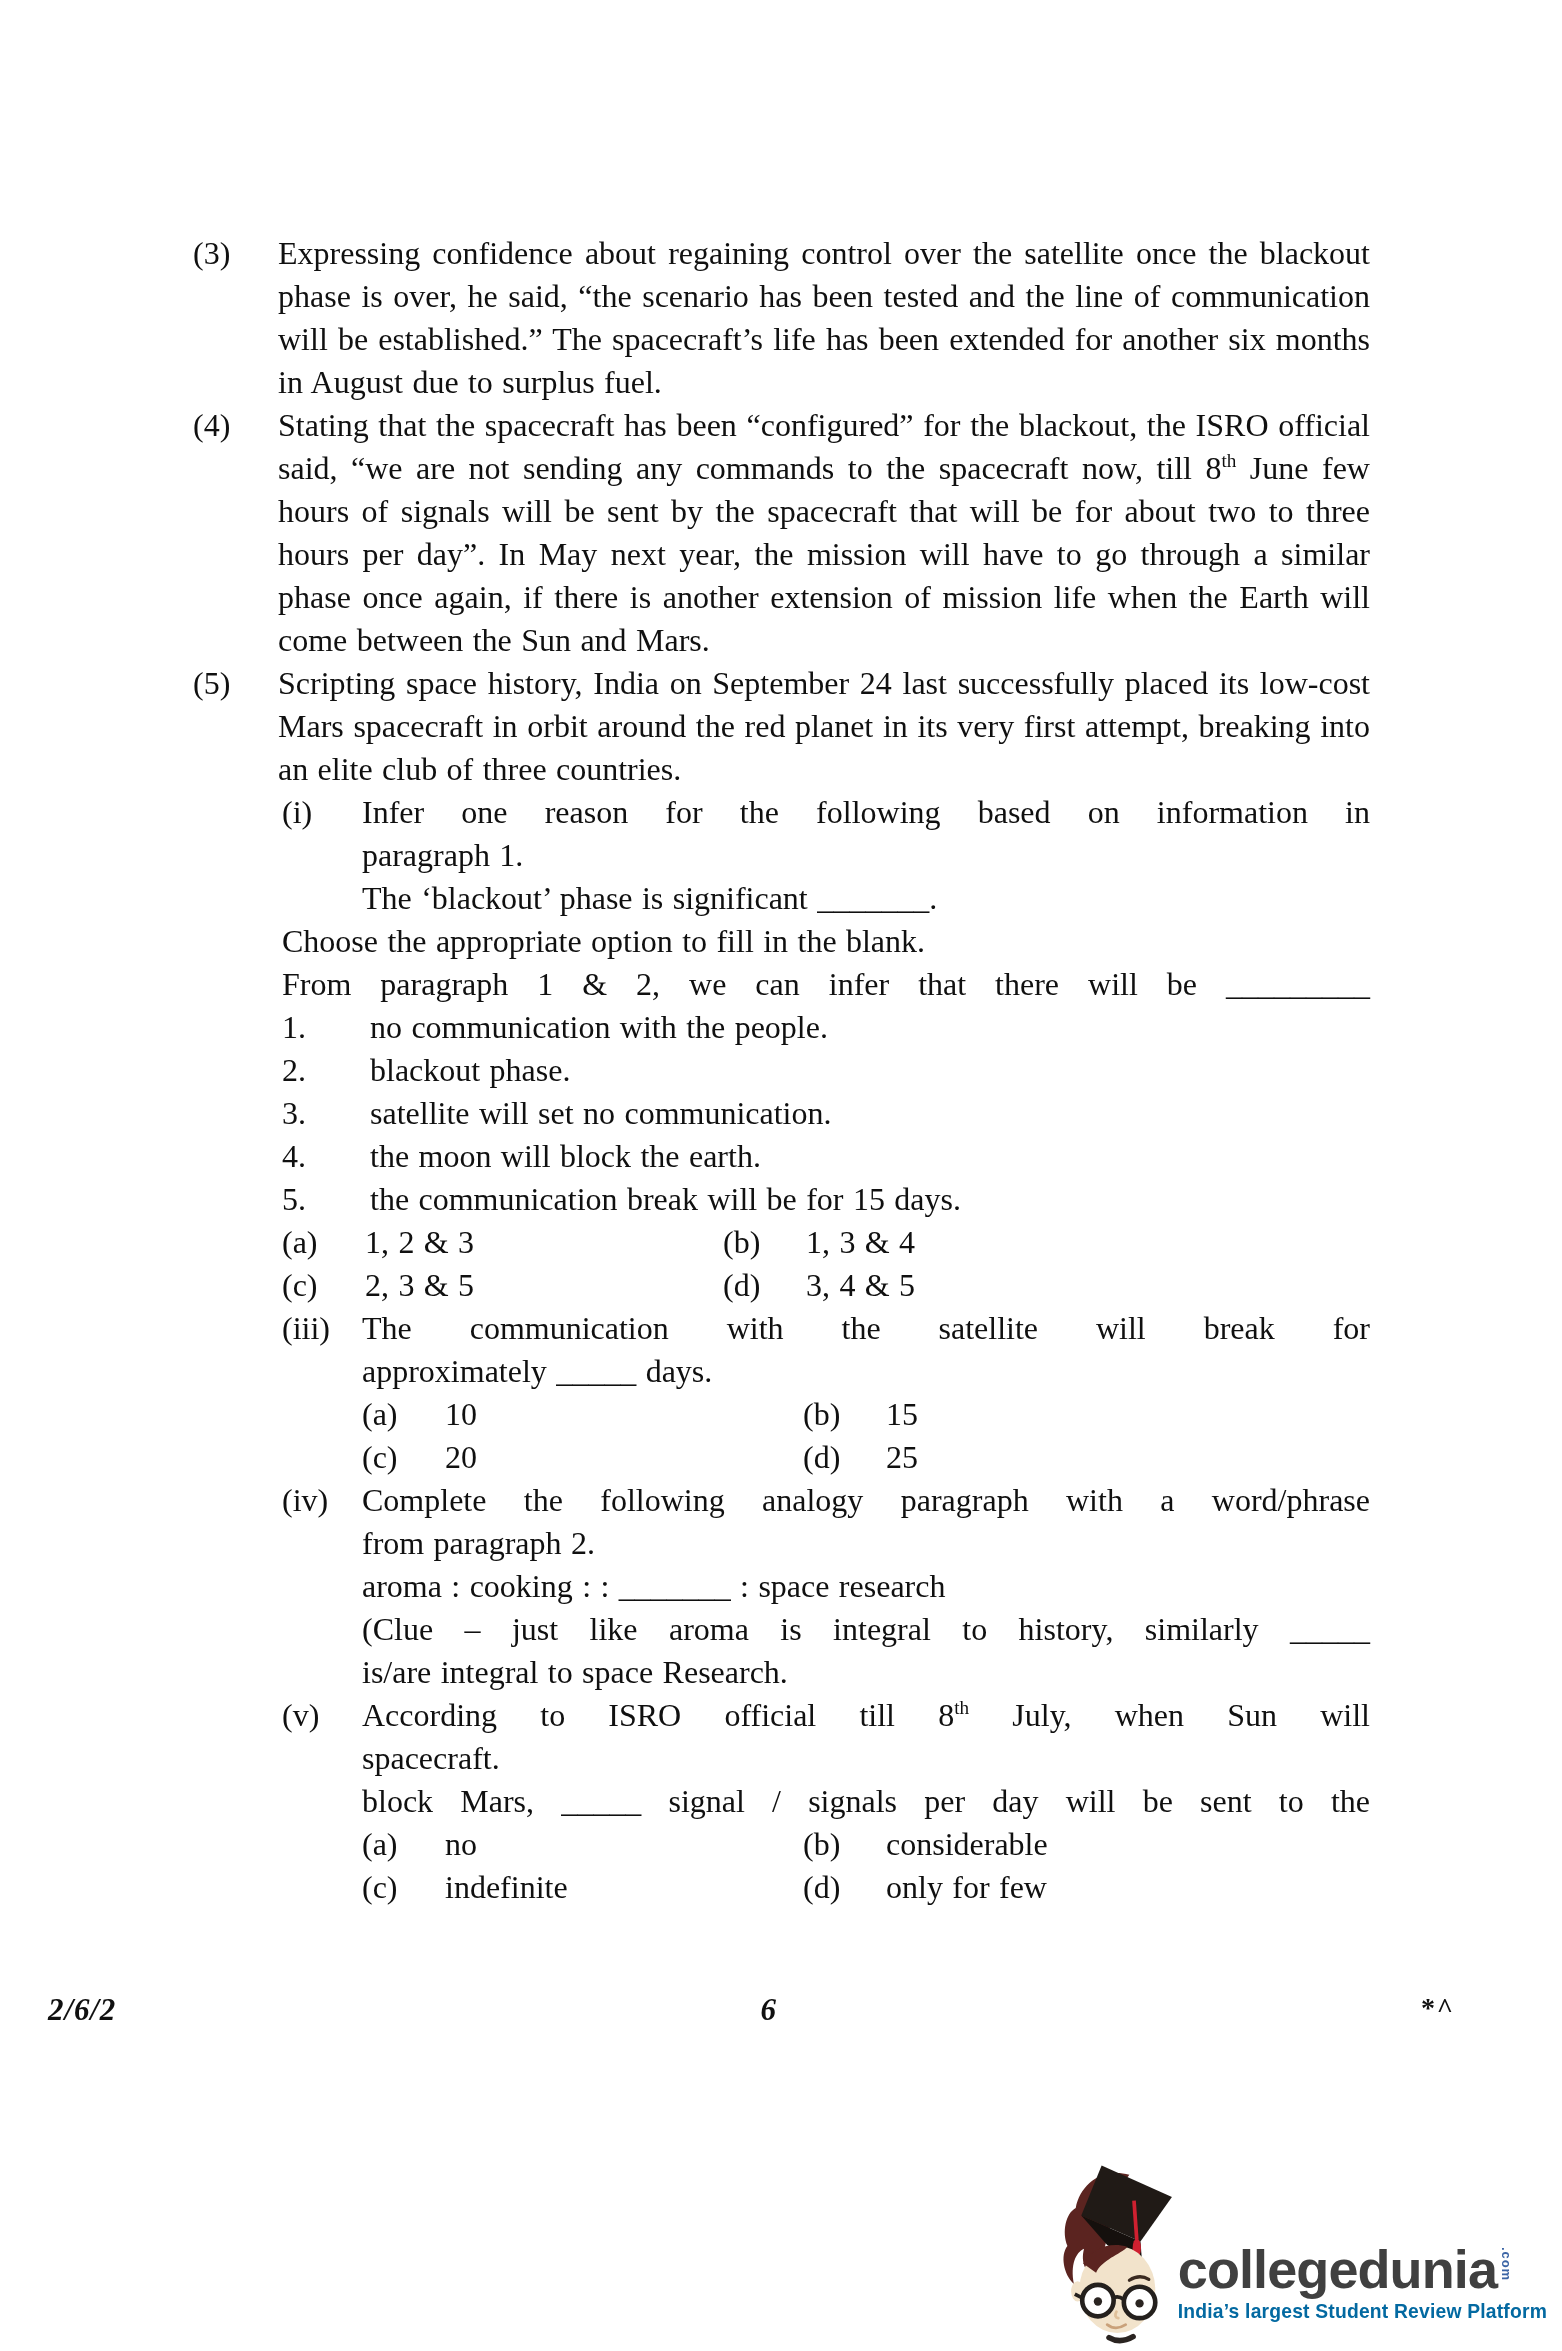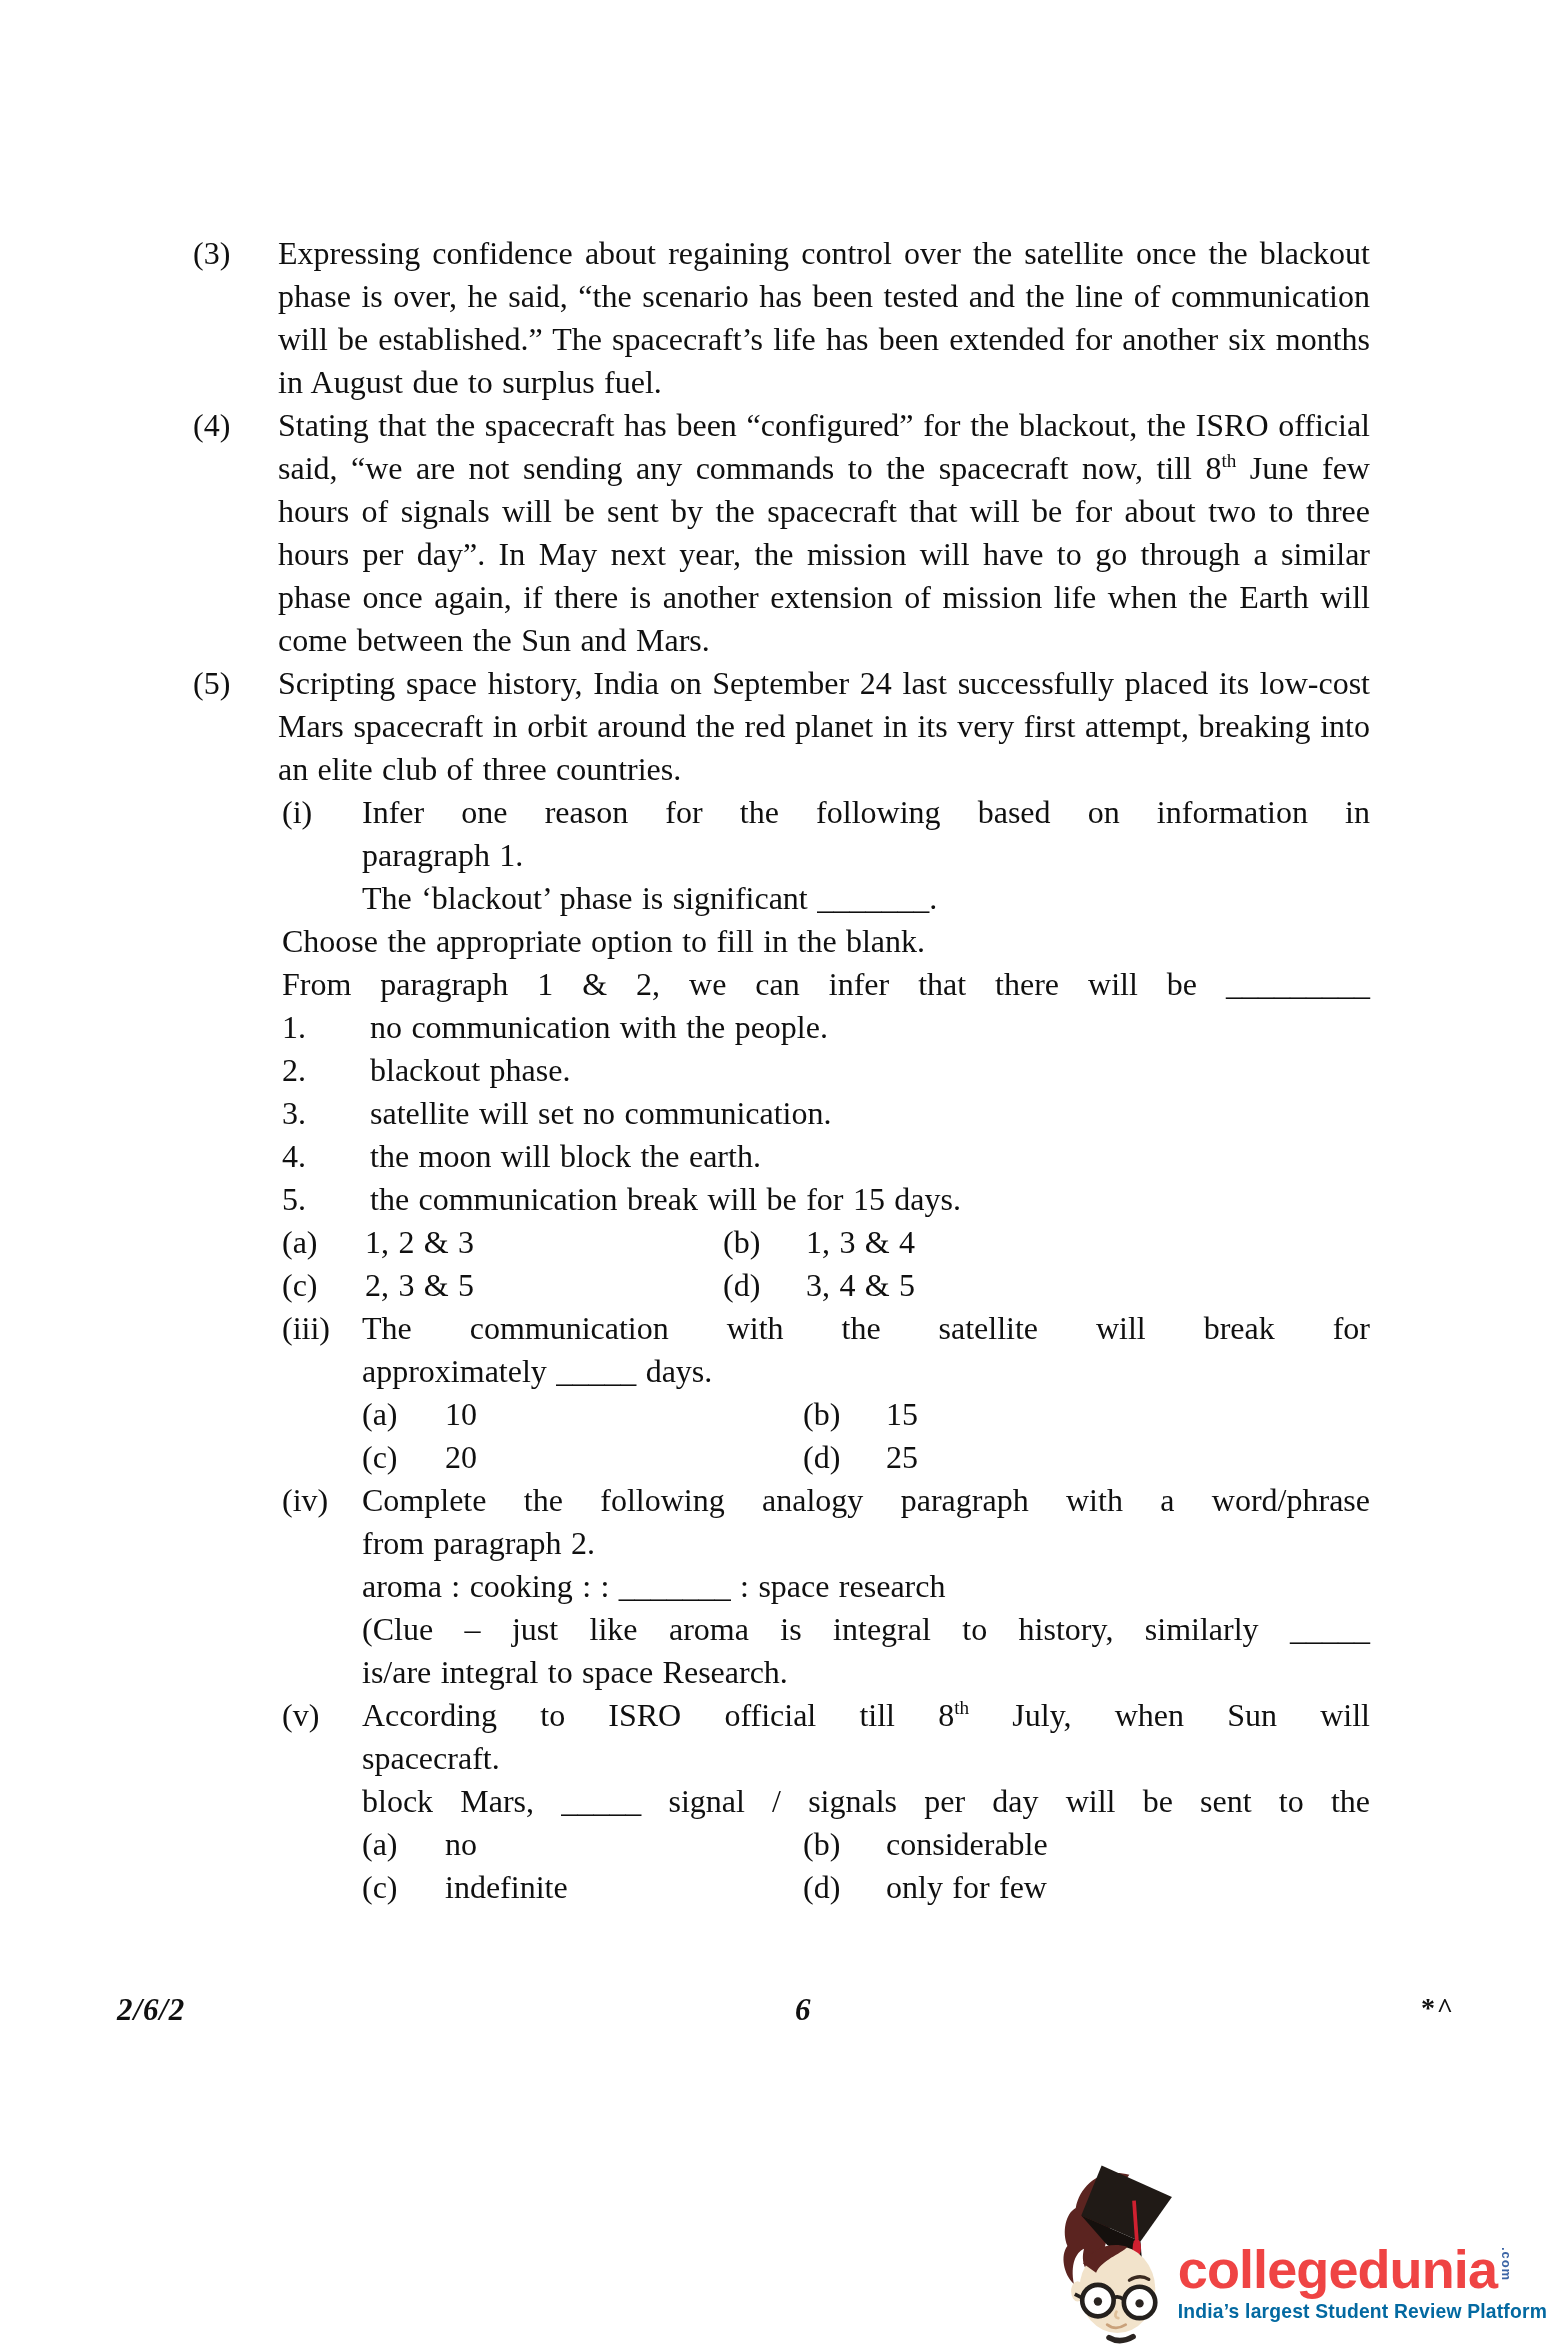--- a/index.html
+++ b/index.html
@@ -31,40 +31,40 @@
   .num{flex:0 0 88px;}
   .litext{flex:1;}
   .optrow{display:flex;}
   .opt{display:flex;flex:0 0 441px;}
   .opt.second{flex:1;}
   .olabel{flex:0 0 83px;}
   sup{font-size:60%;line-height:0;vertical-align:super;}
   .pagefoot{
     position:absolute;top:1992px;left:0;width:100%;
     box-sizing:border-box;
-    padding:0 107px 0 117px;
+    padding:0 107px 0 48px;
     display:flex;justify-content:space-between;align-items:flex-start;
     font-size:31px;font-weight:bold;
   }
   .foot-left,.foot-center{font-style:italic;letter-spacing:0.9px;}
   .foot-right{font-size:28px;letter-spacing:1.9px;}
   .logo{
     position:absolute;right:15px;bottom:5.6px;
     display:flex;align-items:flex-end;
   }
   .mascot{display:block;}
   .logo-textcol{
     display:flex;flex-direction:column;
     padding-bottom:22.6px;margin-left:1.9px;
     font-family:"Liberation Sans","DejaVu Sans",sans-serif;
   }
   .brand-row{display:flex;align-items:flex-start;}
   .brand{
     font-weight:bold;font-size:54px;line-height:1;
-    letter-spacing:-0.9px;color:#ef4444;
+    letter-spacing:-0.9px;color:#404040;
   }
   .tld{
     writing-mode:vertical-rl;
     font-size:13px;font-weight:bold;color:#3b64a5;
     line-height:1;margin-left:2.8px;padding-top:4.7px;letter-spacing:0.9px;
   }
   .tagline{
     font-weight:bold;font-size:19.3px;color:#0369a1;
     margin-top:4.7px;letter-spacing:0.2px;white-space:nowrap;
   }

